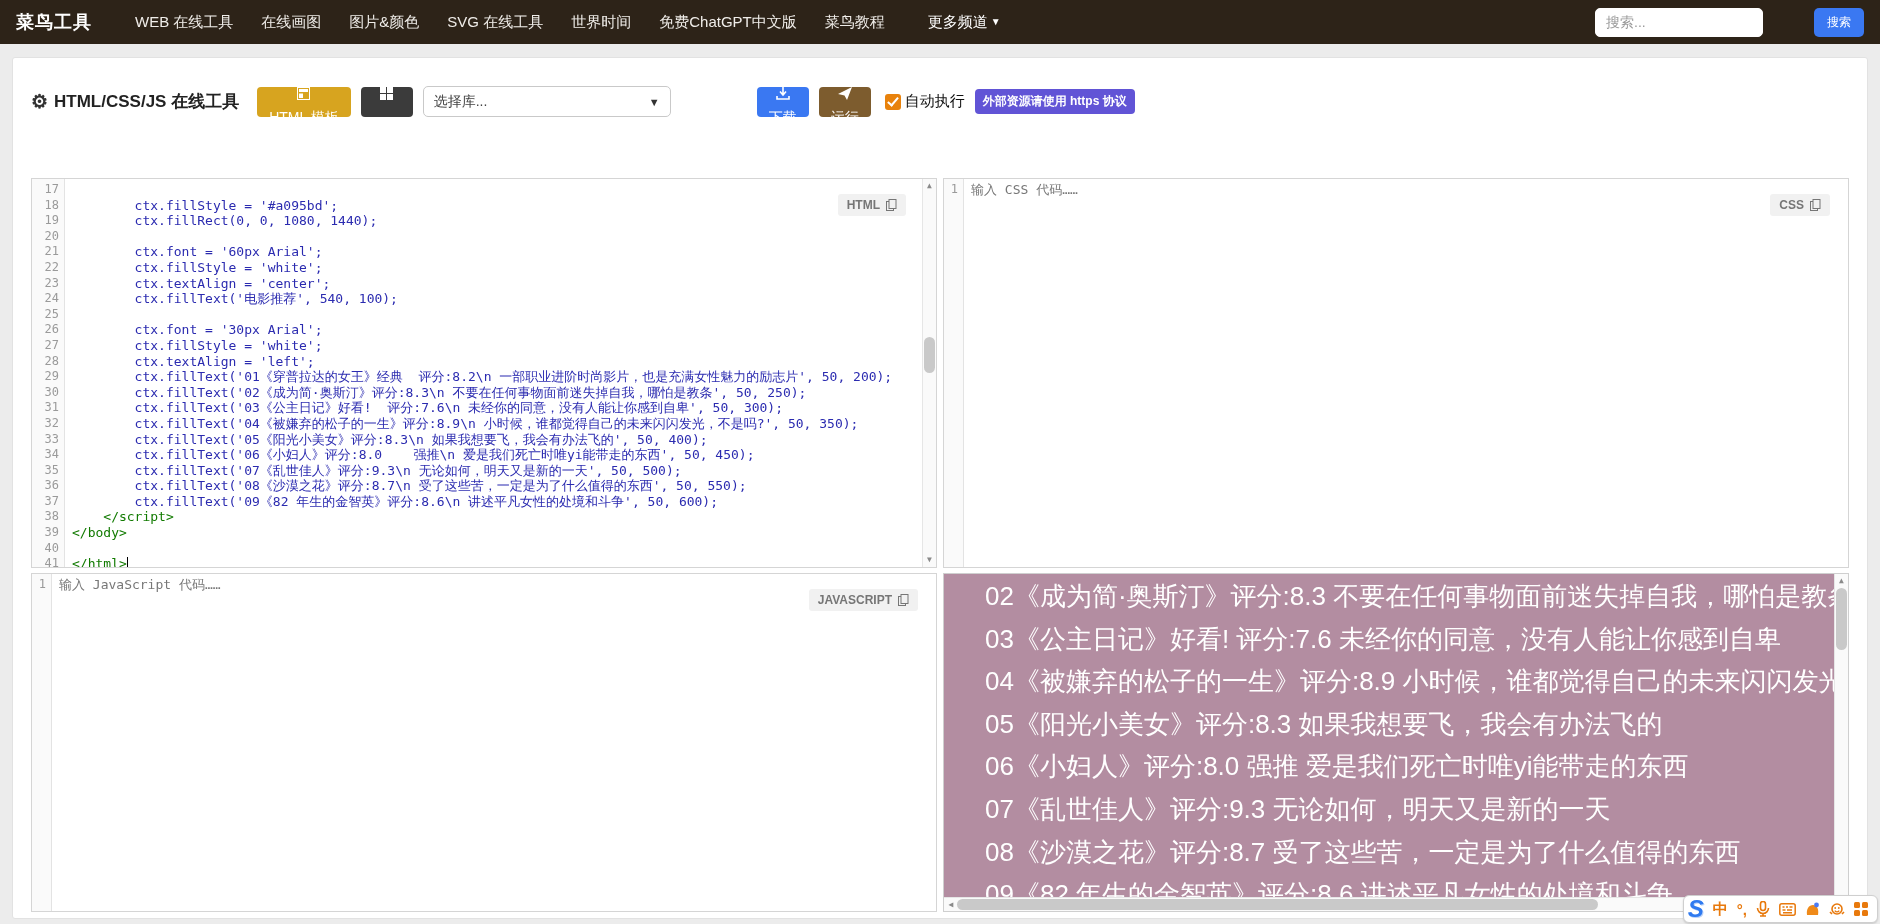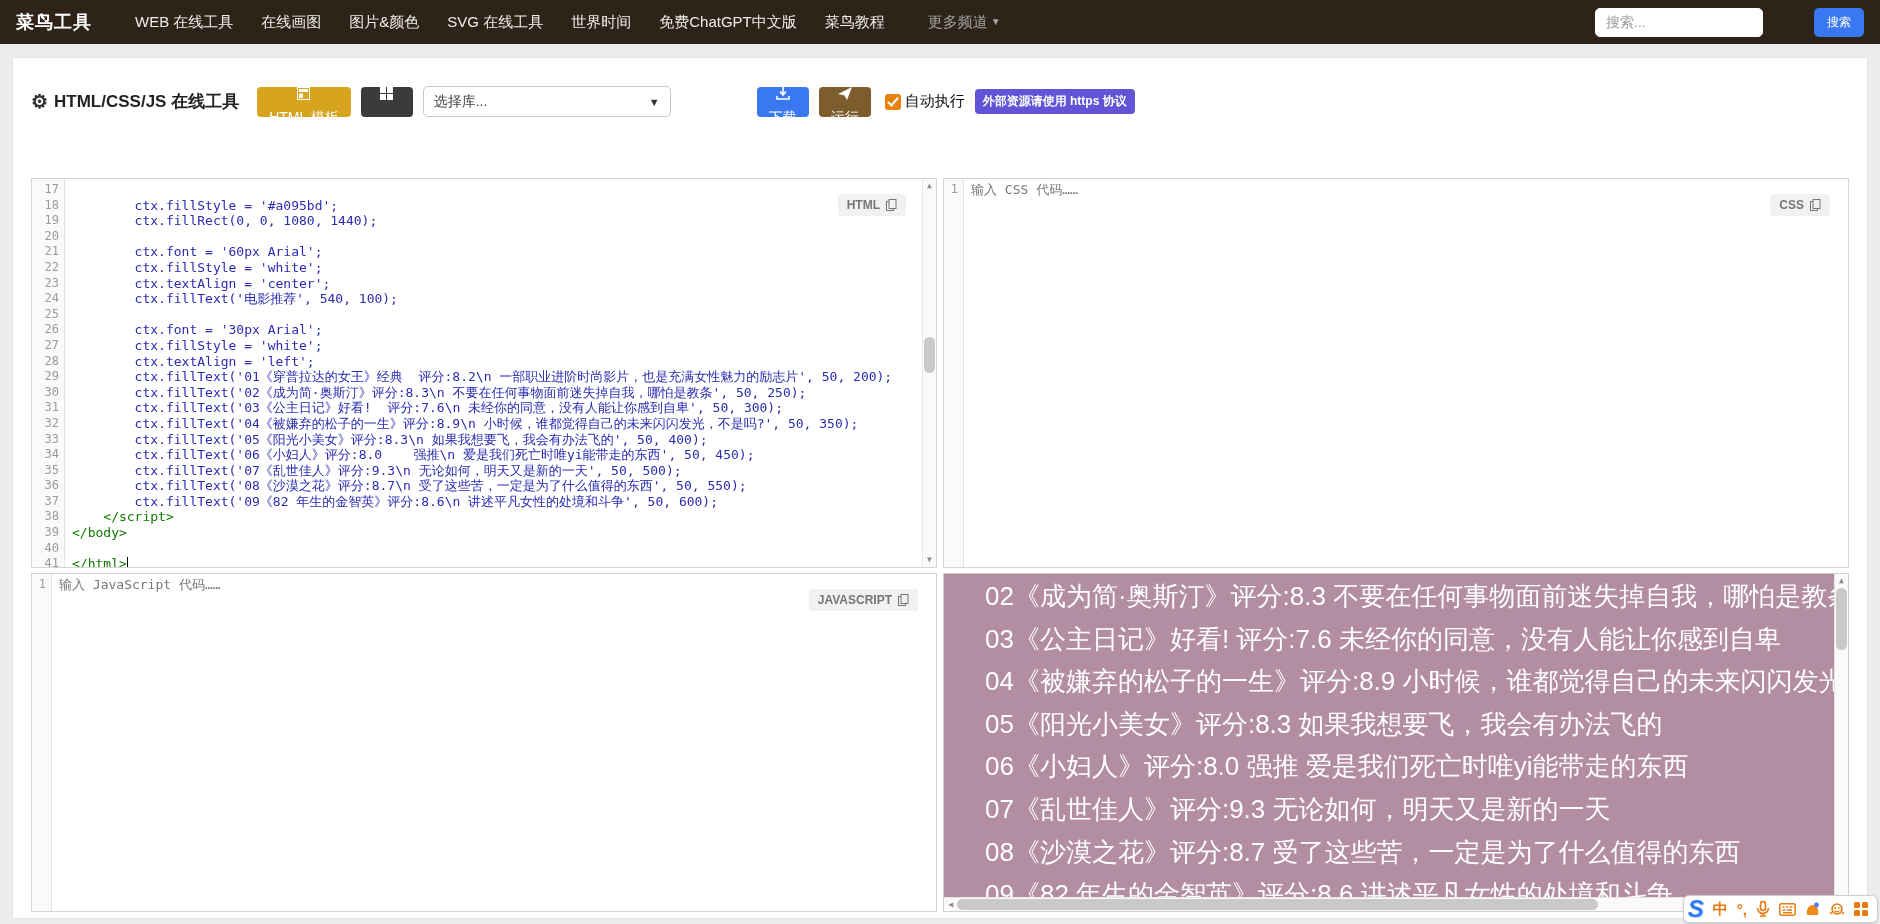--- a/index.html
+++ b/index.html
@@ -4,21 +4,21 @@
 <style>
   * { box-sizing: border-box; margin: 0; padding: 0; }
   html,body { width:1880px; height:924px; overflow:hidden; background:#ececec;
               font-family:"Liberation Sans", sans-serif; }
 
   
   .navbar { height:44px; background:#2d2318; display:flex; align-items:center;
             padding:0 16px; gap:43px; }
   .brand { color:#fff; font-size:18px; font-weight:bold; letter-spacing:1px; cursor:pointer;}
   .nav-item { color:#f0ede9; font-size:15px; text-decoration:none; cursor:pointer; white-space:nowrap;}
-  .nav-more { color:#a3a3a3; font-size:15px; cursor:pointer; white-space:nowrap;}
+  .nav-more { color:#ffffff; font-size:15px; cursor:pointer; white-space:nowrap;}
   .nav-more .caret { font-size:10px; vertical-align:2px; margin-left:3px;}
   .nav-spacer { flex:1; }
   .nav-search { width:168px; height:29px; border-radius:5px; border:1px solid #fff;
                 background:#fff; padding:0 10px; font-size:14px; color:#333; outline:none;}
   .nav-search::placeholder { color:#9a9a9a; }
   .search-btn { height:29px; margin-left:8px; padding:0 13px; background:#3a78f2; color:#fff;
                 border:none; border-radius:5px; font-size:12px; cursor:pointer;}
 
   
   .card { position:absolute; left:12px; right:12px; top:57px; height:862px;

